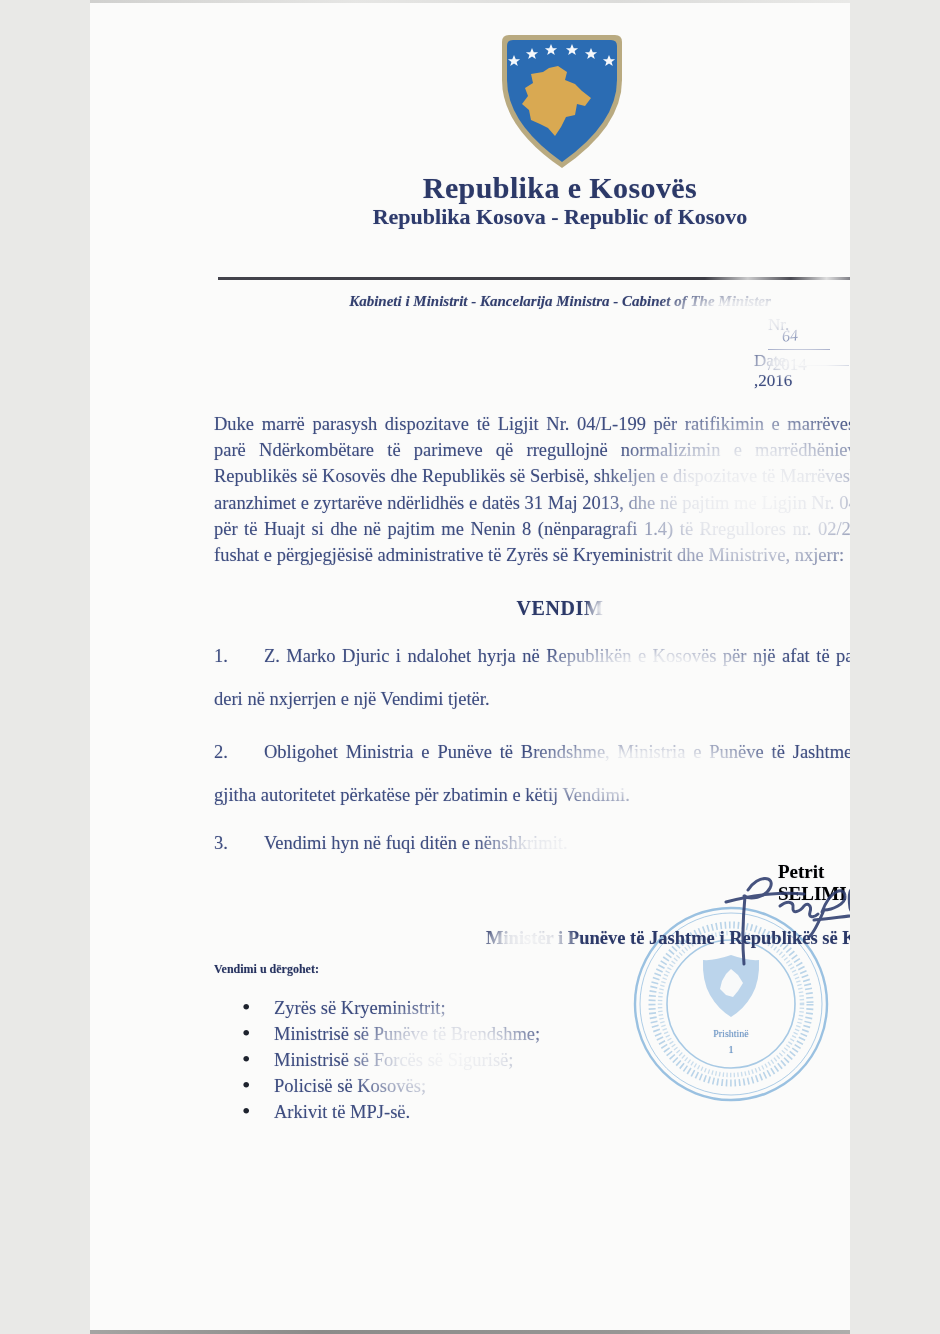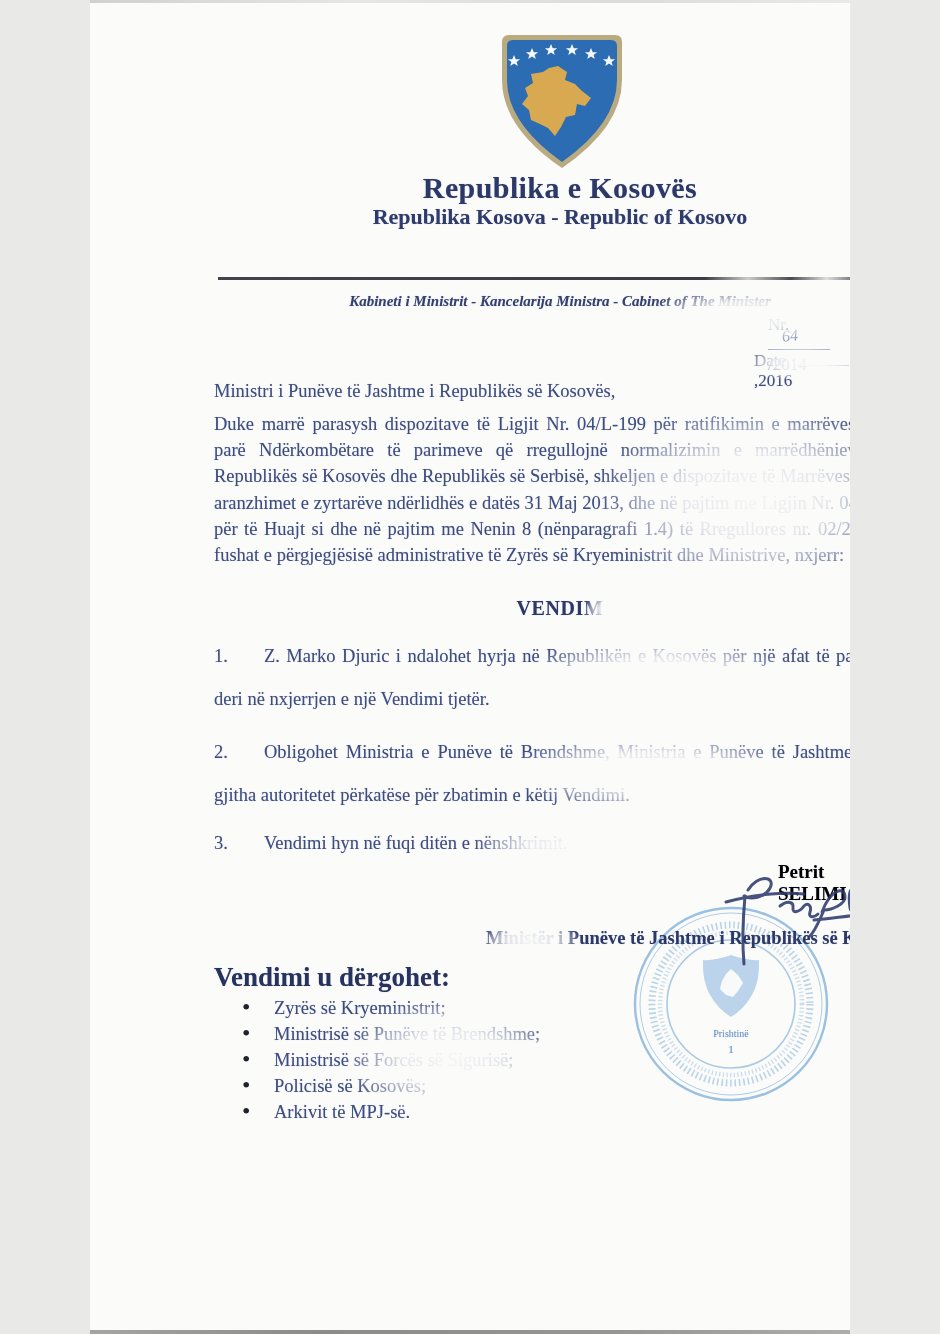--- a/index.html
+++ b/index.html
@@ -46,21 +46,21 @@
   .di-1{top:635px;line-height:43px;}
   .di-2{top:731px;line-height:43px;}
   .di-3{top:830px;line-height:26px;}
   .num{margin-right:36px;}
 
   .sig-name{top:861px;left:688px;font-size:19px;font-weight:bold;color:#000000;z-index:4;}
   .signature{left:628px;top:856px;width:240px;height:118px;z-index:5;}
   .stamp{left:540px;top:903px;width:202px;height:202px;z-index:1;}
   .sig-title{top:928px;left:396px;width:436px;font-size:18.5px;font-weight:bold;color:#2c3968;z-index:3;}
 
-  .dist-heading{top:962px;left:124px;font-size:27px;font-weight:bold;color:#27335f;z-index:3;text-align:right;}
+  .dist-heading{top:962px;left:124px;font-size:12px;font-weight:bold;color:#27335f;z-index:3;text-align:right;}
   .dist-list{top:995px;left:150px;margin:0;padding:0;list-style:none;font-size:18.5px;line-height:26px;z-index:3;}
   .dist-list li{position:relative;padding-left:34px;margin:0;}
   .dist-list li::before{content:"\2022";position:absolute;left:2px;top:0;color:#1e232e;font-size:24px;line-height:25px;text-shadow:none;}
 
   .footer{top:1177px;font-size:15px;color:#a16207;font-weight:bold;letter-spacing:3px;text-shadow:none;text-align:right;}
 
   .fade{position:absolute;pointer-events:none;z-index:8;border-radius:50%;
     background:radial-gradient(closest-side, rgba(251,251,250,.97) 0%, rgba(251,251,250,.88) 45%, rgba(251,251,250,.5) 72%, rgba(251,251,250,0) 100%);}
 </style>
 </head>
@@ -96,21 +96,20 @@
       <span class="hand">64</span>
     </span>
     <span>/2014</span>
   </div>
   <div class="abs refline ref-date">
     <span>Date,</span>
     <span class="blank blank-date"></span>
     <span>,2016</span>
   </div>
 
-  <div class="abs salutation">Ministri i Punëve të Jashtme i Republikës së Kosovës,</div>
   <div class="abs preamble">Duke marrë parasysh dispozitave të Ligjit Nr. 04/L-199 për ratifikimin e marrëveshjes së parë Ndërkombëtare të parimeve që rregullojnë normalizimin e marrëdhënieve mes Republikës së Kosovës dhe Republikës së Serbisë, shkeljen e dispozitave të Marrëveshjes për aranzhimet e zyrtarëve ndërlidhës e datës 31 Maj 2013, dhe në pajtim me Ligjin Nr. 04/L-219 për të Huajt si dhe në pajtim me Nenin 8 (nënparagrafi 1.4) të Rregullores nr. 02/2011 për fushat e përgjegjësisë administrative të Zyrës së Kryeministrit dhe Ministrive, nxjerr:</div>
 
   <div class="abs center vendim">VENDIM</div>
 
   <div class="abs decision-item di-1">
     <span class="num">1.</span><span>Z. Marko Djuric i ndalohet hyrja në Republikën e Kosovës për një afat të pacaktuar deri në nxjerrjen e një Vendimi tjetër.</span>
   </div>
   <div class="abs decision-item di-2">
     <span class="num">2.</span><span>Obligohet Ministria e Punëve të Brendshme, Ministria e Punëve të Jashtme dhe të gjitha autoritetet përkatëse për zbatimin e këtij Vendimi.</span>
   </div>

